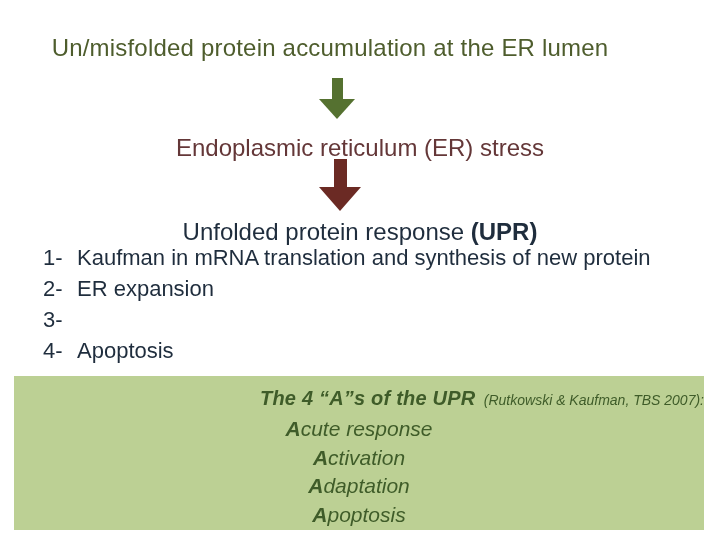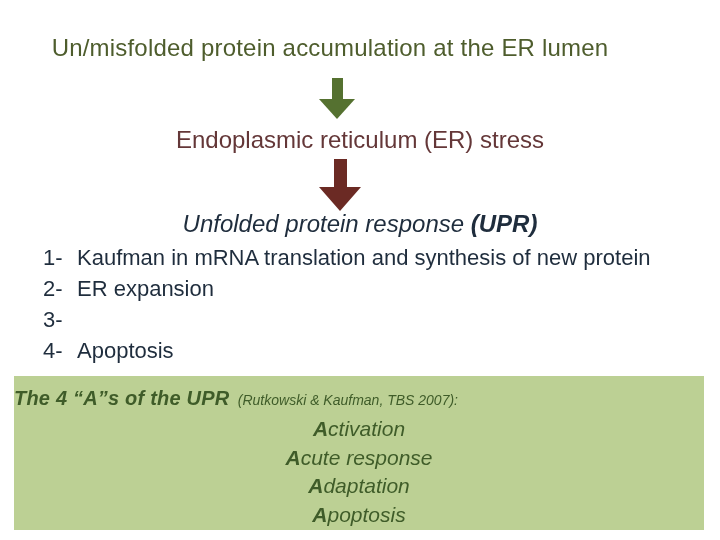--- a/index.html
+++ b/index.html
@@ -30,30 +30,29 @@
     border-top:20px solid #557130;
   }
   .arrow-maroon{left:319px;top:159px;}
   .arrow-maroon .stem{width:13px;height:28px;background:#6b2a24;}
   .arrow-maroon .head{
     border-left:21px solid transparent;border-right:21px solid transparent;
     border-top:24px solid #6b2a24;
   }
 
   
-  .step{position:absolute;left:0;width:720px;text-align:center;}
+  .step{position:absolute;left:0;width:720px;text-align:center;margin-top:8px;}
   .step-er{
     top:126px;
     font-size:24px;line-height:28px;
     color:#643738;
   }
   .step-upr{
     top:210px;
     font-size:24px;line-height:28px;
-    font-style:italic;
     color:#1f2d3d;
   }
   .step-upr .bold{font-weight:bold;}
 
   
   .upr-list{
     position:absolute;left:43px;top:242px;width:660px;
     margin:0;padding:0;list-style:none;
     color:#1f2d3d;
     font-size:22px;line-height:31px;
@@ -63,21 +62,21 @@
 
   
   .green-box{
     position:absolute;left:14px;top:376px;width:690px;height:154px;
     background:#bcd094;
     box-sizing:border-box;
     color:#3f5c29;
   }
   .box-heading{
     margin-top:11px;
-    text-align:left;
+    text-align:right;
     font-style:italic;
   }
   .box-heading-main{
     font-size:20px;font-weight:bold;
     letter-spacing:0.2px;
   }
   .box-heading-cite{
     font-size:14px;
     margin-left:4px;
   }
@@ -130,24 +129,24 @@
     </li>
   </ul>
 
   <div class="green-box">
     <div class="box-heading">
       <span class="box-heading-main">The 4 “A”s of the UPR</span>
       <span class="box-heading-cite">(Rutkowski &amp; Kaufman, TBS 2007):</span>
     </div>
     <div class="box-items">
       <div class="box-item">
-        <span class="lead">A</span><span>ctivation</span>
+        <span class="lead">A</span><span>cute response</span>
       </div>
       <div class="box-item">
-        <span class="lead">A</span><span>cute response</span>
+        <span class="lead">A</span><span>ctivation</span>
       </div>
       <div class="box-item">
         <span class="lead">A</span><span>daptation</span>
       </div>
       <div class="box-item">
         <span class="lead">A</span><span>poptosis</span>
       </div>
     </div>
   </div>
 

